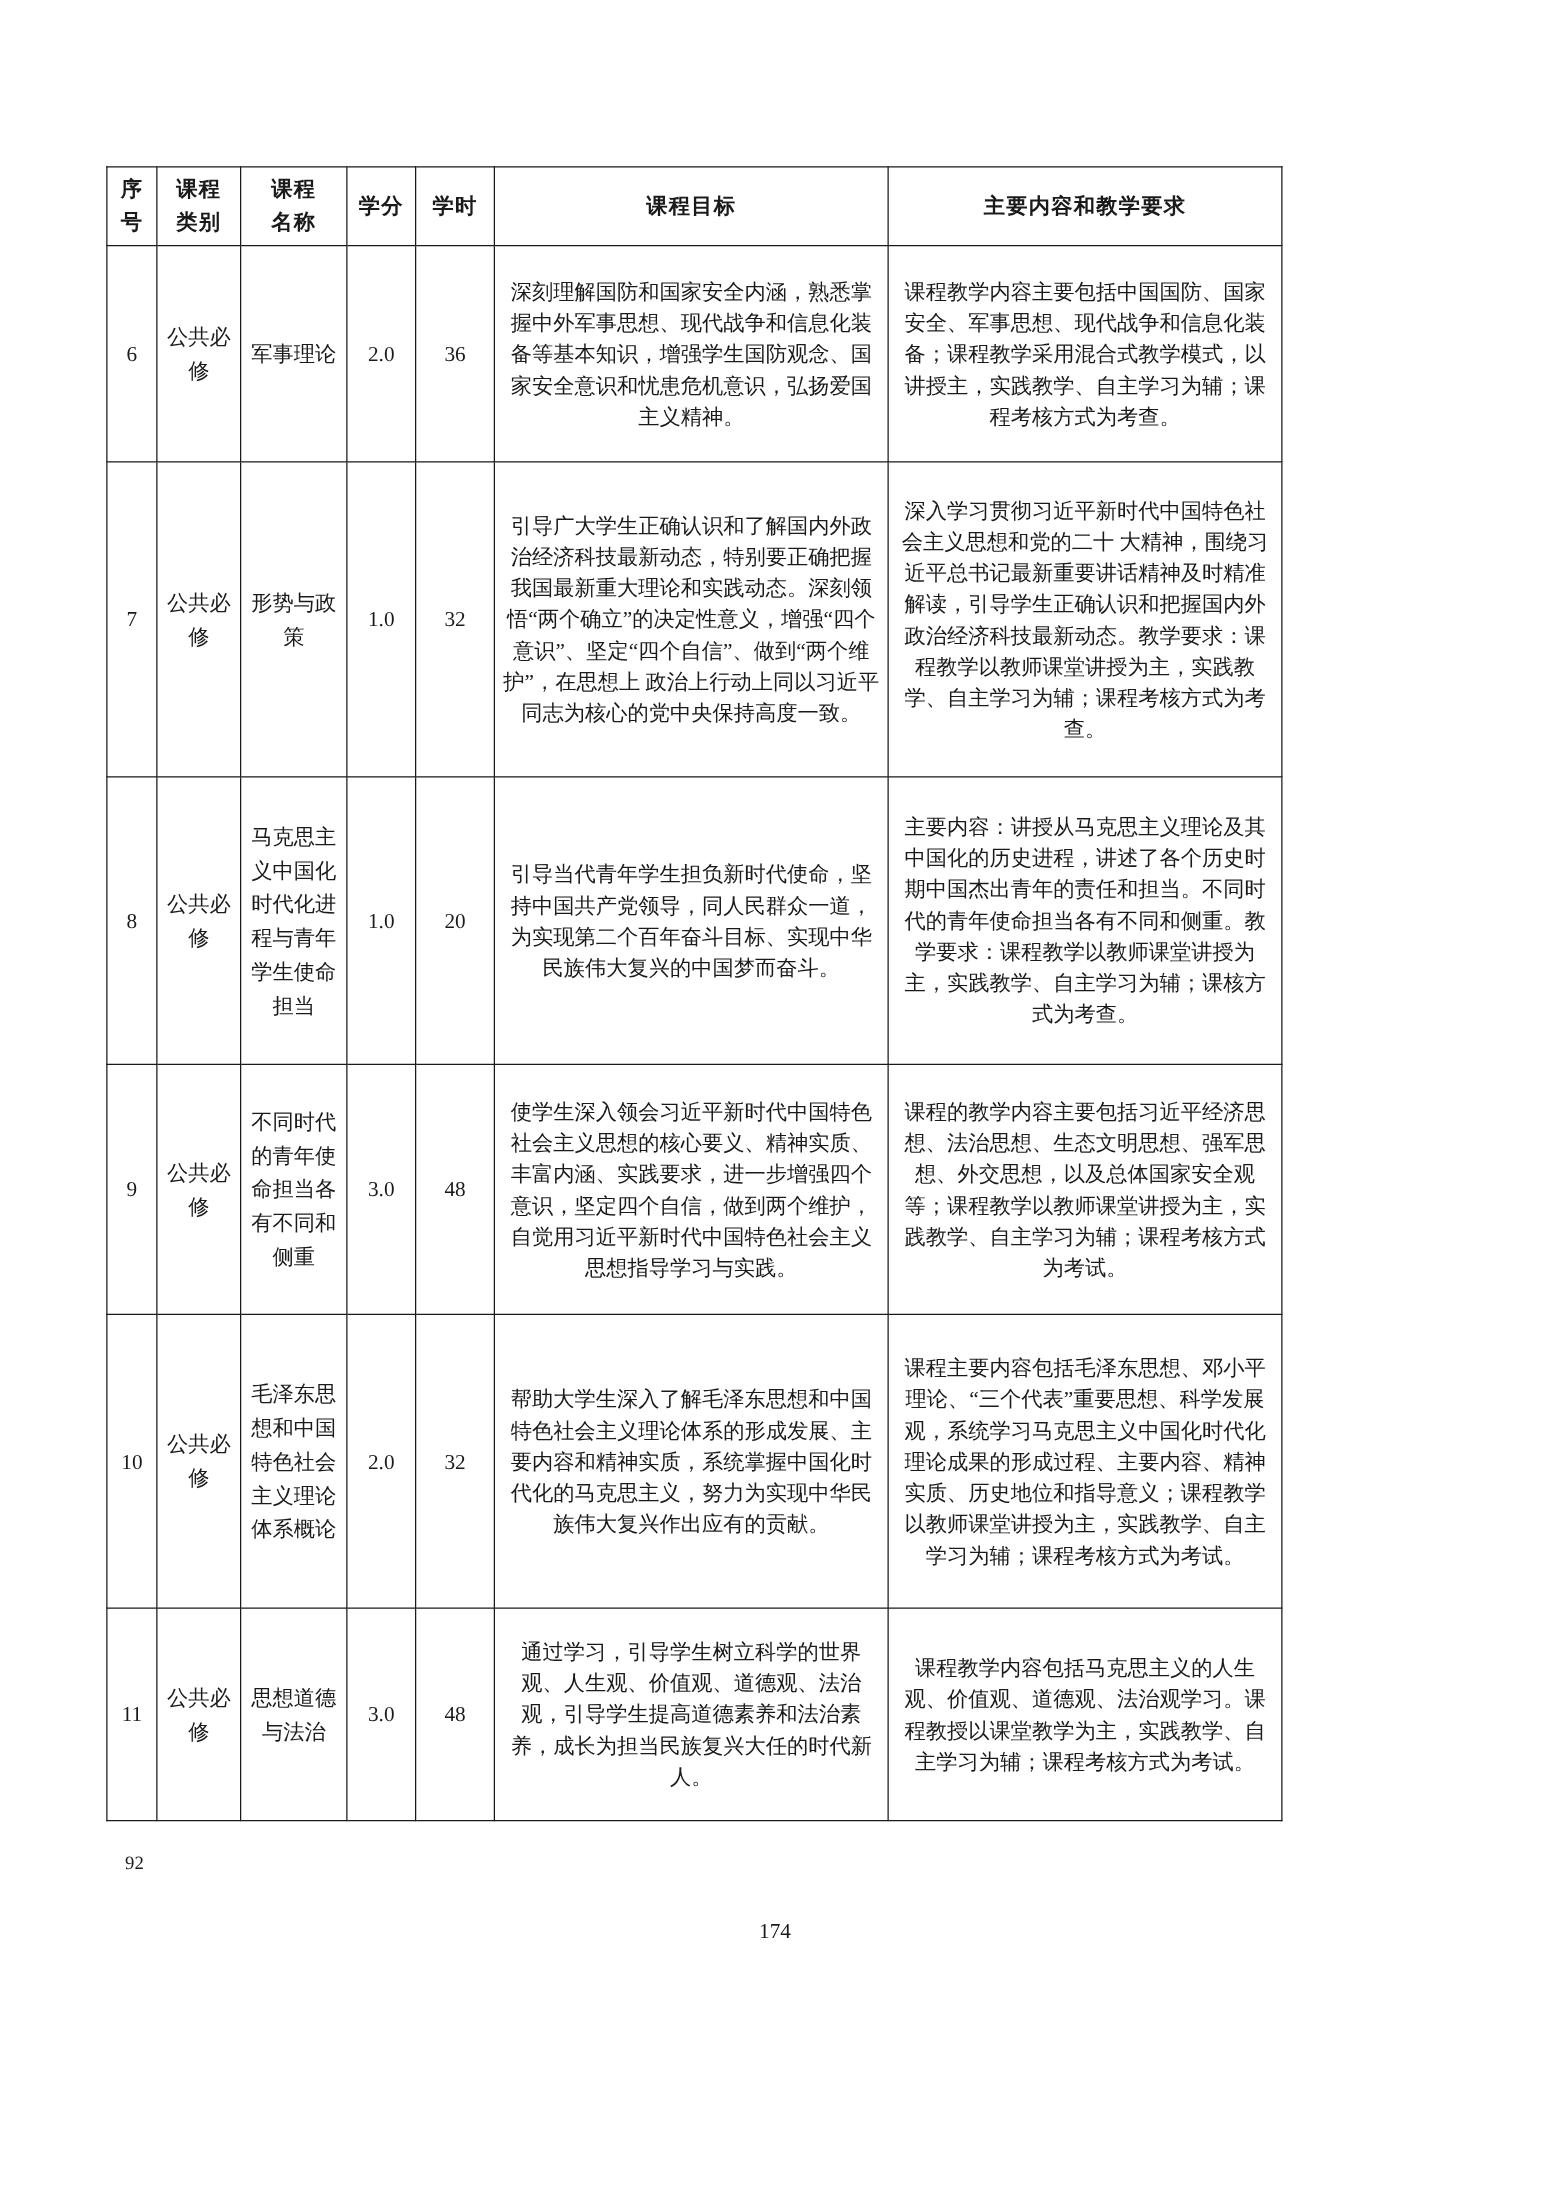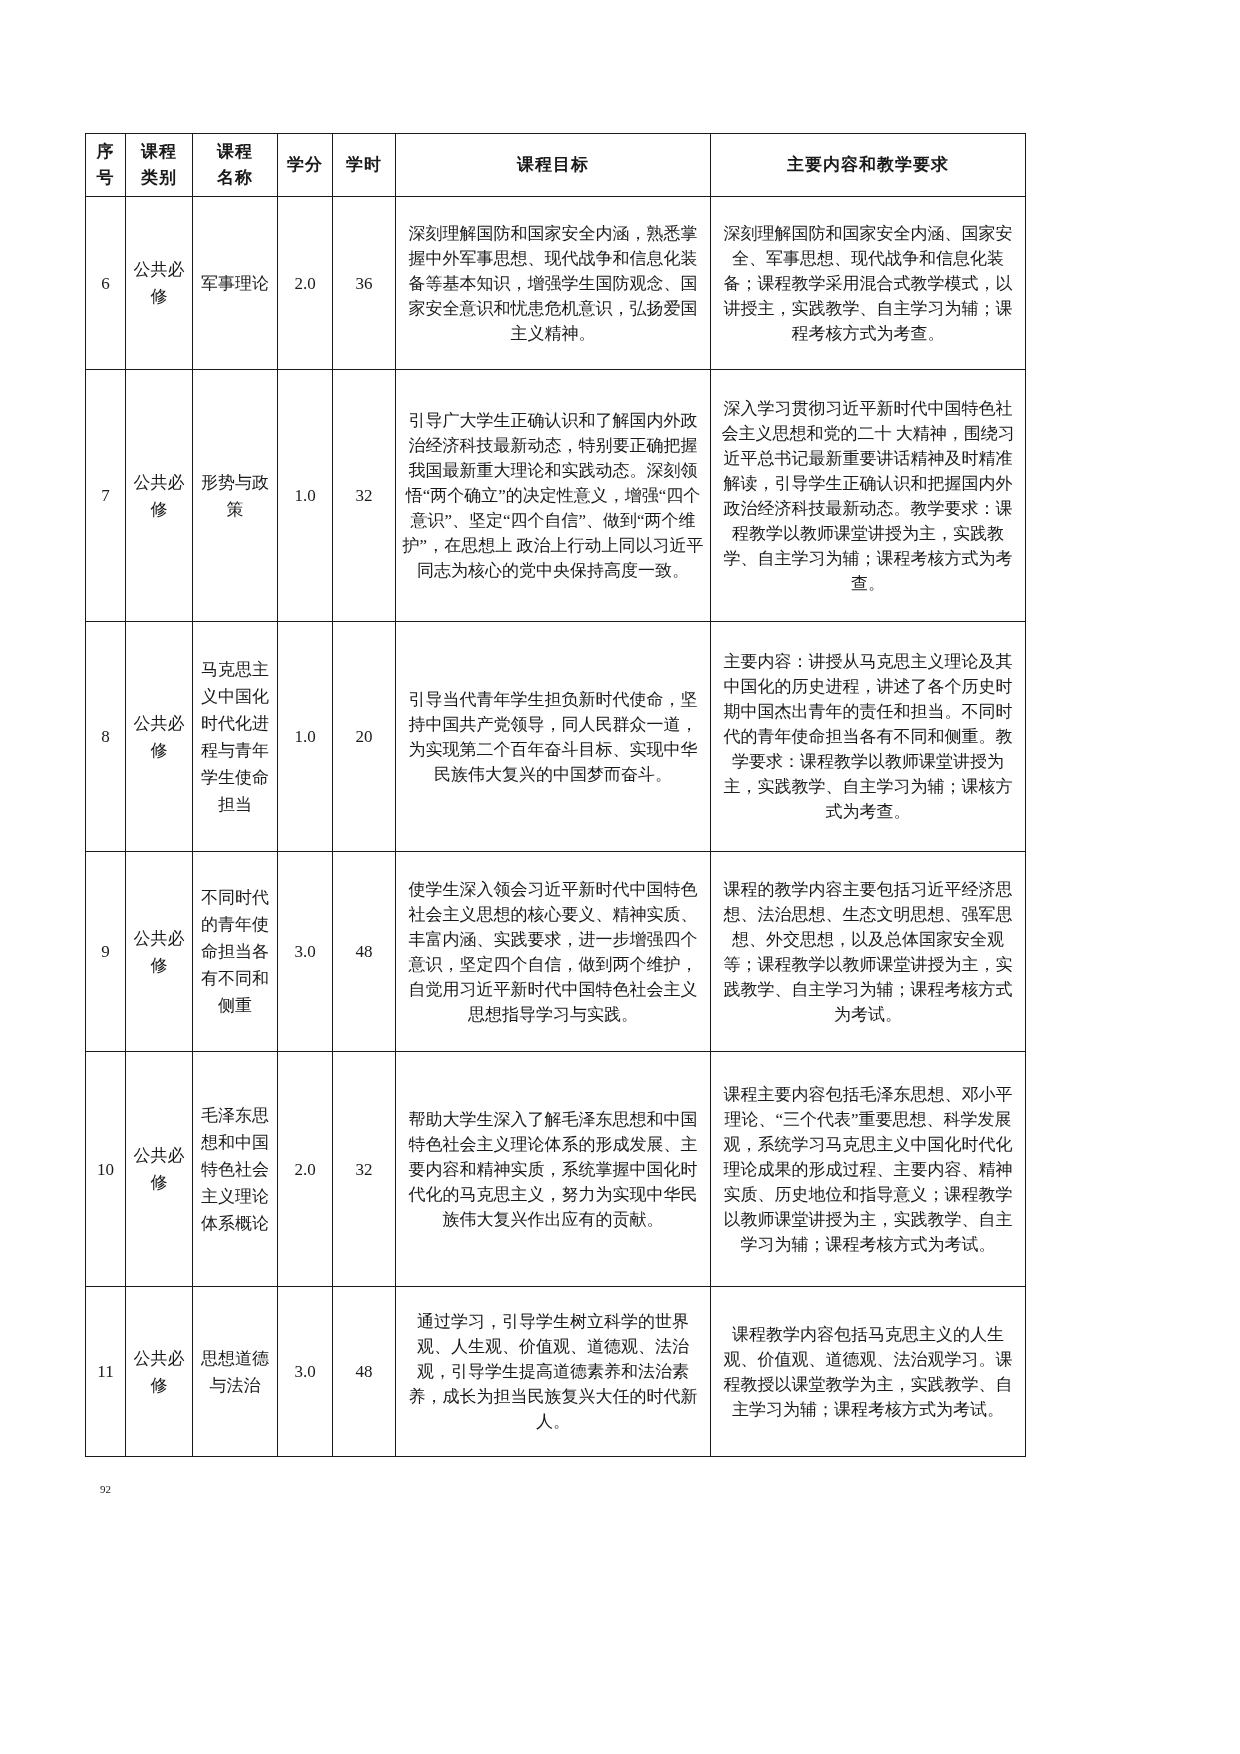--- a/index.html
+++ b/index.html
@@ -57,21 +57,21 @@
   tr.r0 { height: 173px; }
   tr.r1 { height: 252px; }
   tr.r2 { height: 230px; }
   tr.r3 { height: 200px; }
   tr.r4 { height: 235px; }
   tr.r5 { height: 170px; }
   .margin-note {
     position: absolute;
     left: 100px;
     top: 1483px;
-    font-size: 11px;
+    font-size: 15px;
   }
   .page-number {
     position: absolute;
     left: 0;
     top: 1535px;
     width: 100%;
     text-align: center;
     font-size: 17px;
   }
 </style>
@@ -105,21 +105,21 @@
       </tr>
     </thead>
     <tbody>
       <tr class="r0">
         <td class="num">6</td>
         <td class="cat">公共必修</td>
         <td class="name">军事理论</td>
         <td class="val">2.0</td>
         <td class="val">36</td>
         <td class="text">深刻理解国防和国家安全内涵，熟悉掌握中外军事思想、现代战争和信息化装备等基本知识，增强学生国防观念、国家安全意识和忧患危机意识，弘扬爱国主义精神。</td>
-        <td class="text">深刻理解国防和国家安全内涵、国家安全、军事思想、现代战争和信息化装备；课程教学采用混合式教学模式，以讲授主，实践教学、自主学习为辅；课程考核方式为考查。</td>
+        <td class="text">课程教学内容主要包括中国国防、国家安全、军事思想、现代战争和信息化装备；课程教学采用混合式教学模式，以讲授主，实践教学、自主学习为辅；课程考核方式为考查。</td>
       </tr>
       <tr class="r1">
         <td class="num">7</td>
         <td class="cat">公共必修</td>
         <td class="name">形势与政策</td>
         <td class="val">1.0</td>
         <td class="val">32</td>
         <td class="text">引导广大学生正确认识和了解国内外政治经济科技最新动态，特别要正确把握我国最新重大理论和实践动态。深刻领悟“两个确立”的决定性意义，增强“四个意识”、坚定“四个自信”、做到“两个维护”，在思想上 政治上行动上同以习近平同志为核心的党中央保持高度一致。</td>
         <td class="text">深入学习贯彻习近平新时代中国特色社会主义思想和党的二十 大精神，围绕习近平总书记最新重要讲话精神及时精准解读，引导学生正确认识和把握国内外政治经济科技最新动态。教学要求：课程教学以教师课堂讲授为主，实践教学、自主学习为辅；课程考核方式为考查。</td>
       </tr>
@@ -156,14 +156,15 @@
         <td class="name">思想道德与法治</td>
         <td class="val">3.0</td>
         <td class="val">48</td>
         <td class="text">通过学习，引导学生树立科学的世界观、人生观、价值观、道德观、法治观，引导学生提高道德素养和法治素养，成长为担当民族复兴大任的时代新人。</td>
         <td class="text">课程教学内容包括马克思主义的人生观、价值观、道德观、法治观学习。课程教授以课堂教学为主，实践教学、自主学习为辅；课程考核方式为考试。</td>
       </tr>
     </tbody>
   </table>
 
   <div class="margin-note">92</div>
+  <div class="page-number">174</div>
 
 </div>
 
 </body></html>

